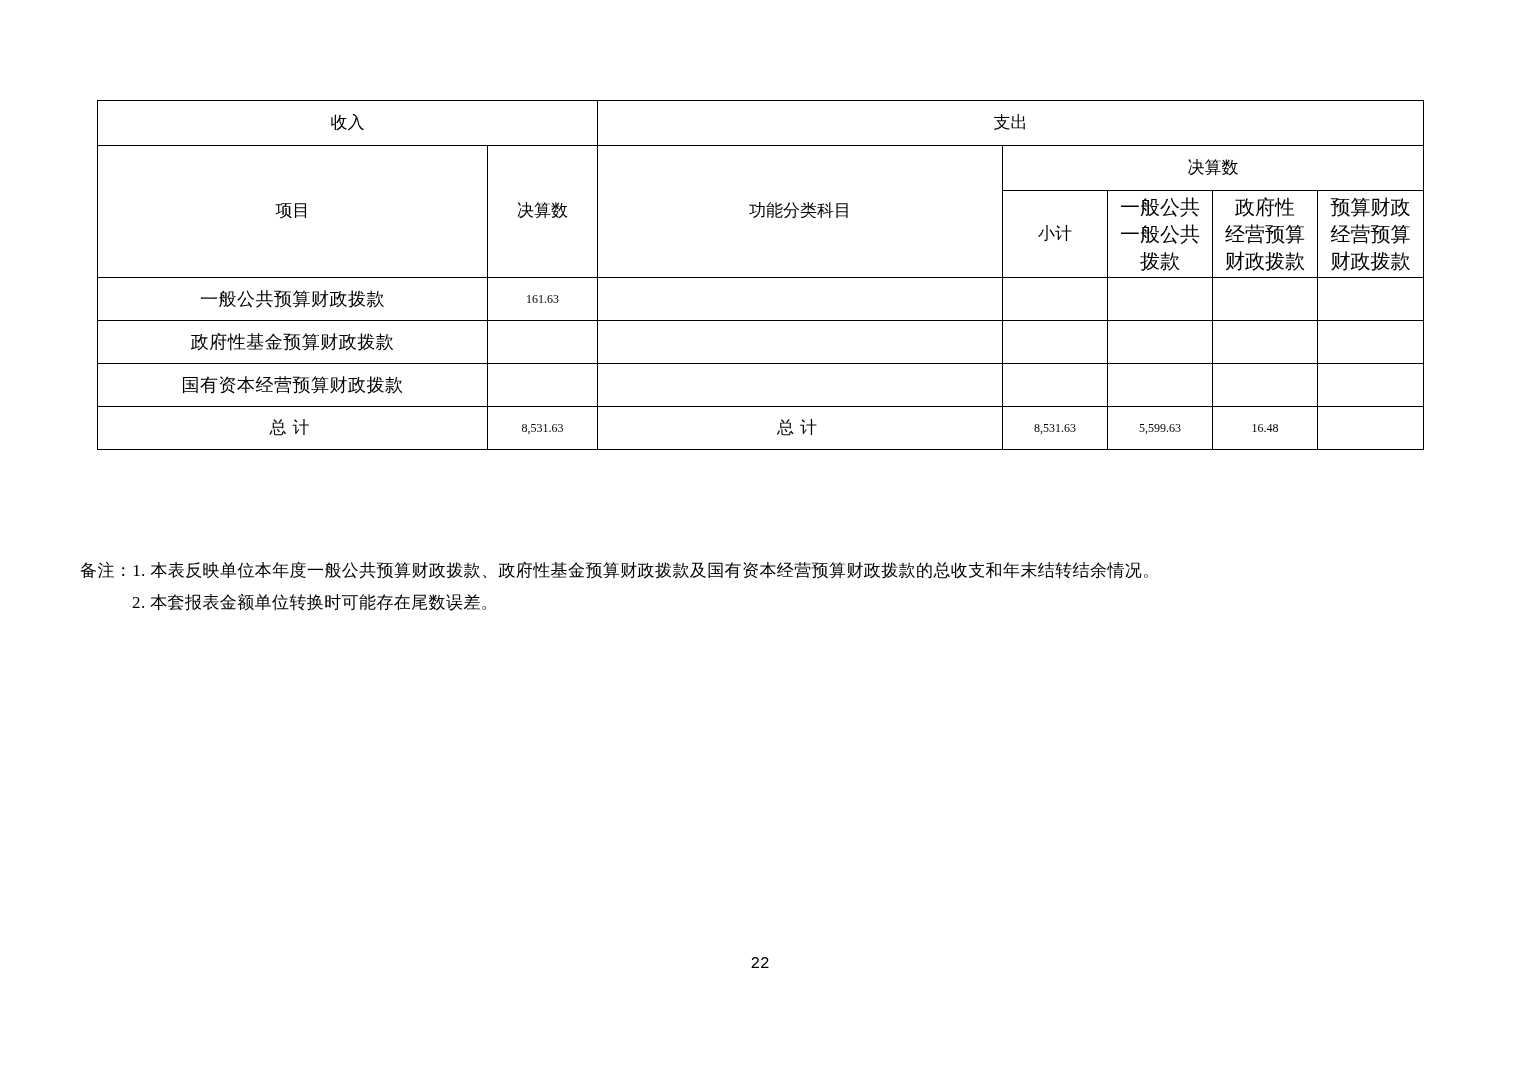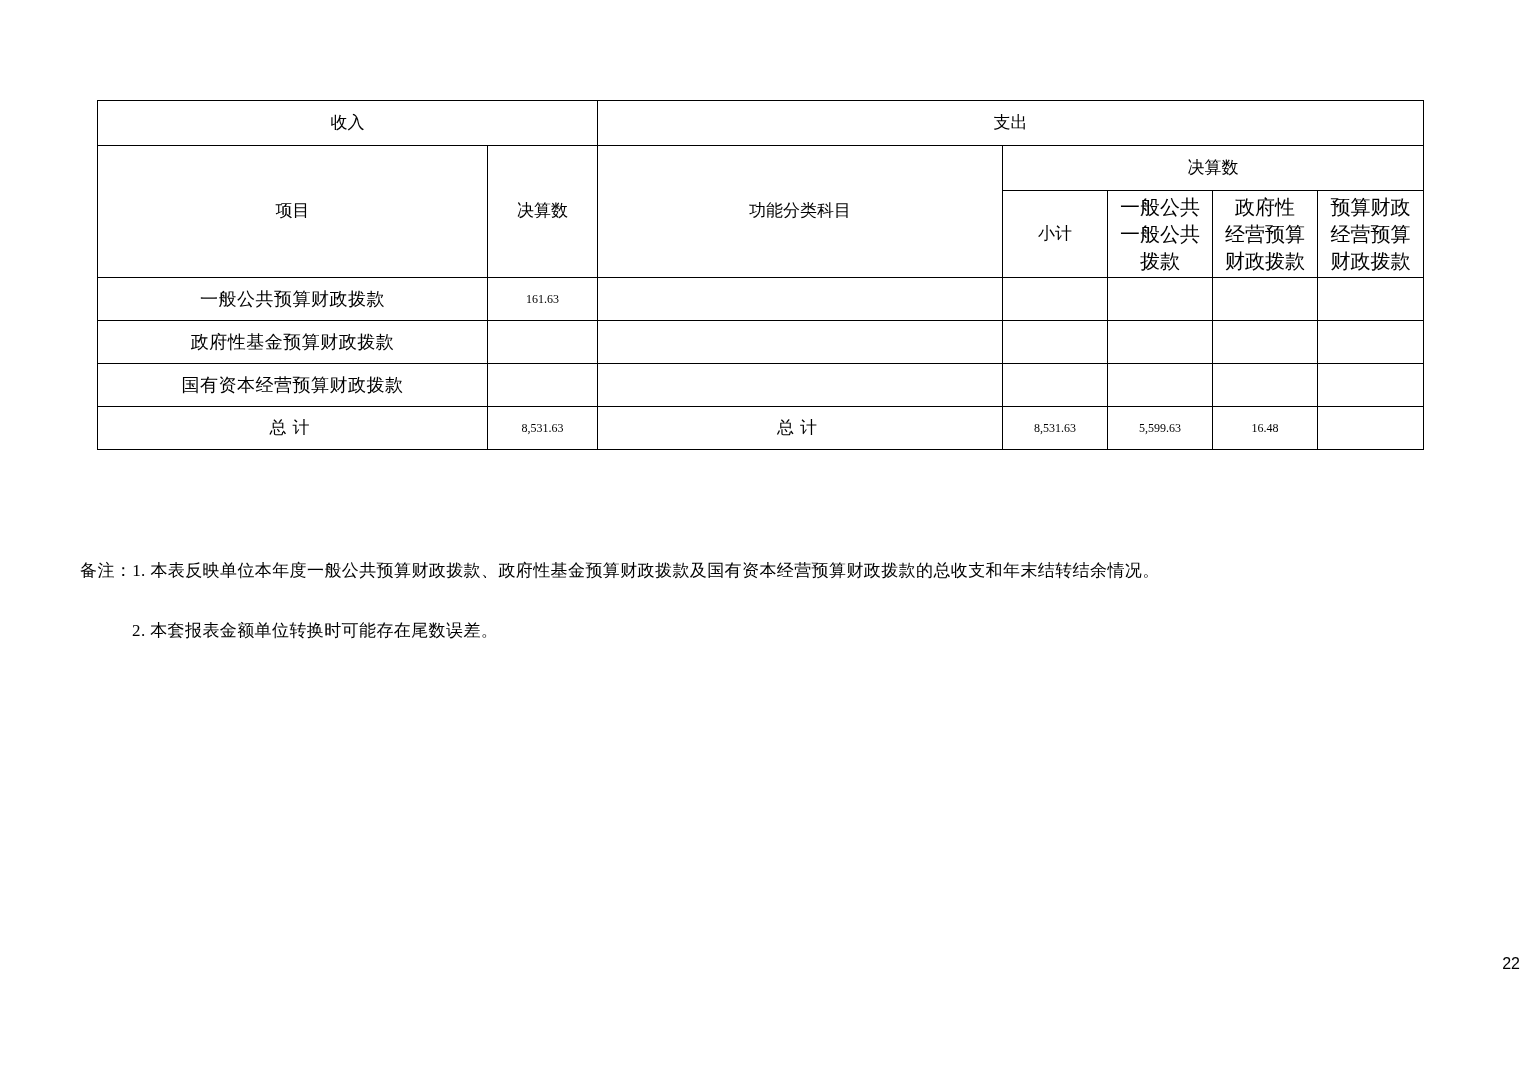--- a/index.html
+++ b/index.html
@@ -73,30 +73,29 @@
     width: 1330px;
     font-size: 17px;
     line-height: 1.9;
   }
   .notes .note-line {
     white-space: nowrap;
     letter-spacing: 0.4px;
   }
   .notes .note-line.indent {
     padding-left: 52px;
-    margin-top: 28px;
   }
   .page-number {
     position: absolute;
     left: 0;
     right: 0;
     top: 955px;
-    text-align: right;
+    text-align: center;
     font-size: 16px;
-    font-family: Liberation Sans, sans-serif;
+    font-family: Liberation Mono, monospace;
   }
   .wide-letter {
     letter-spacing: 6px;
     padding-left: 6px;
   }
 </style>
 </head>
 <body>
 
 <div class="page">

